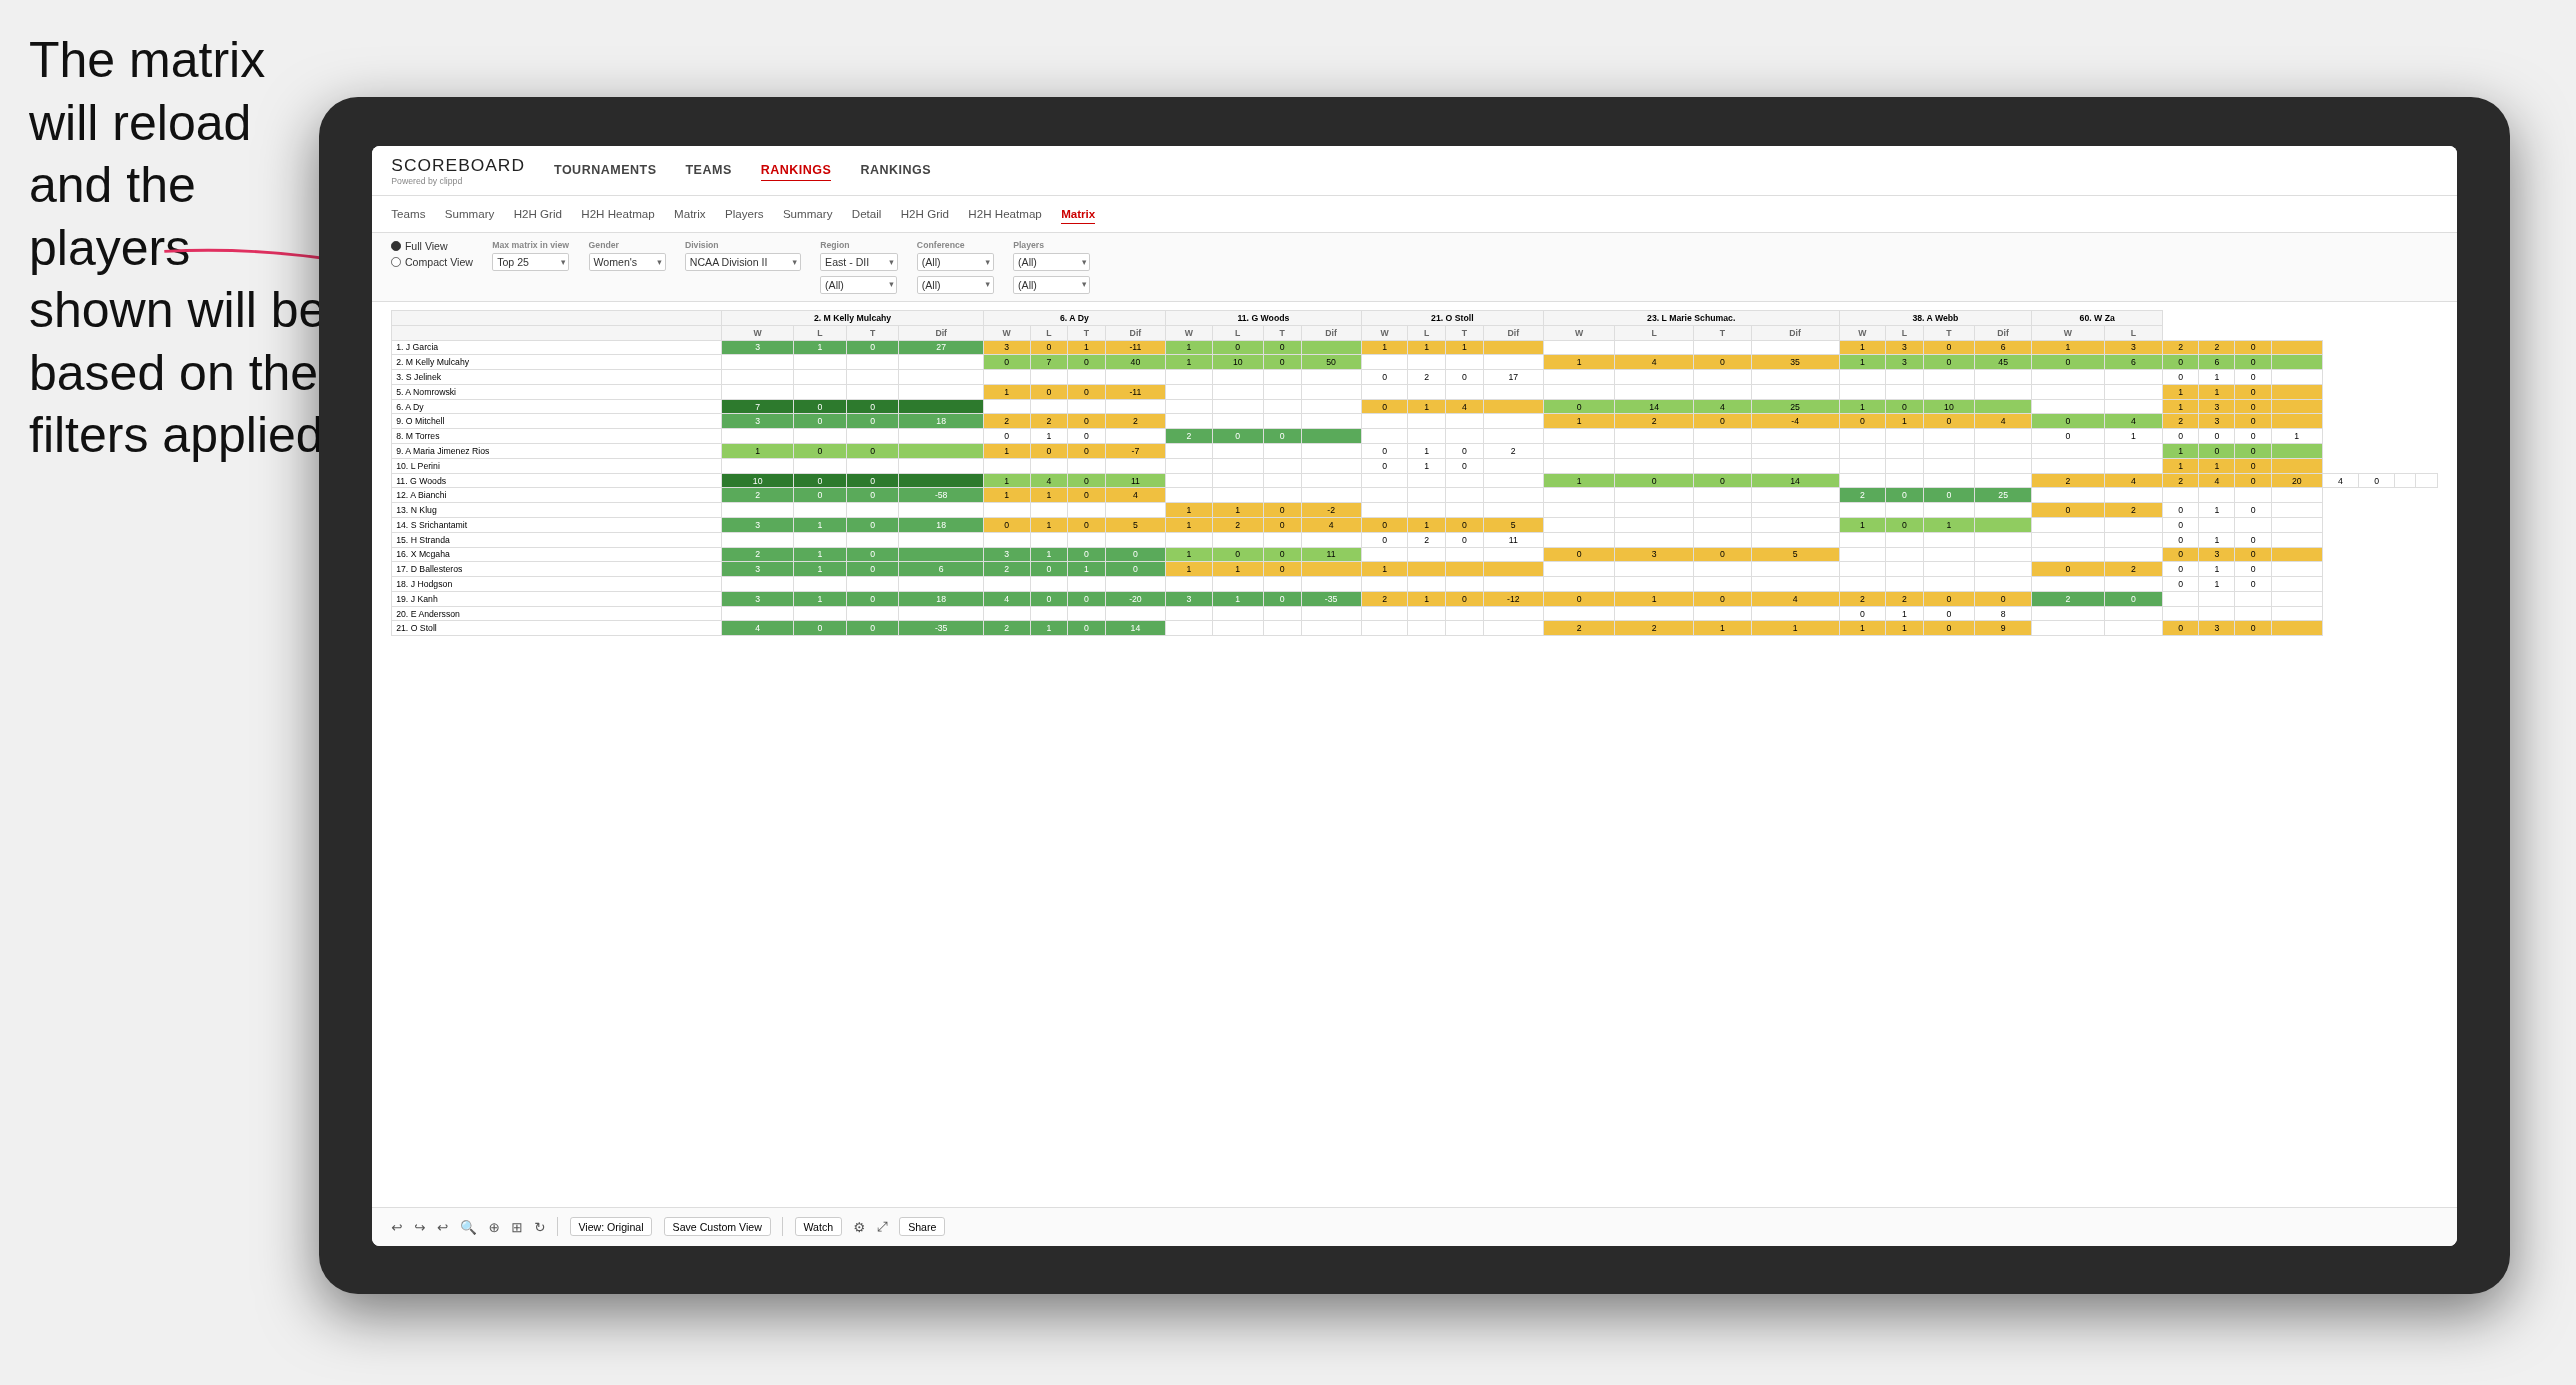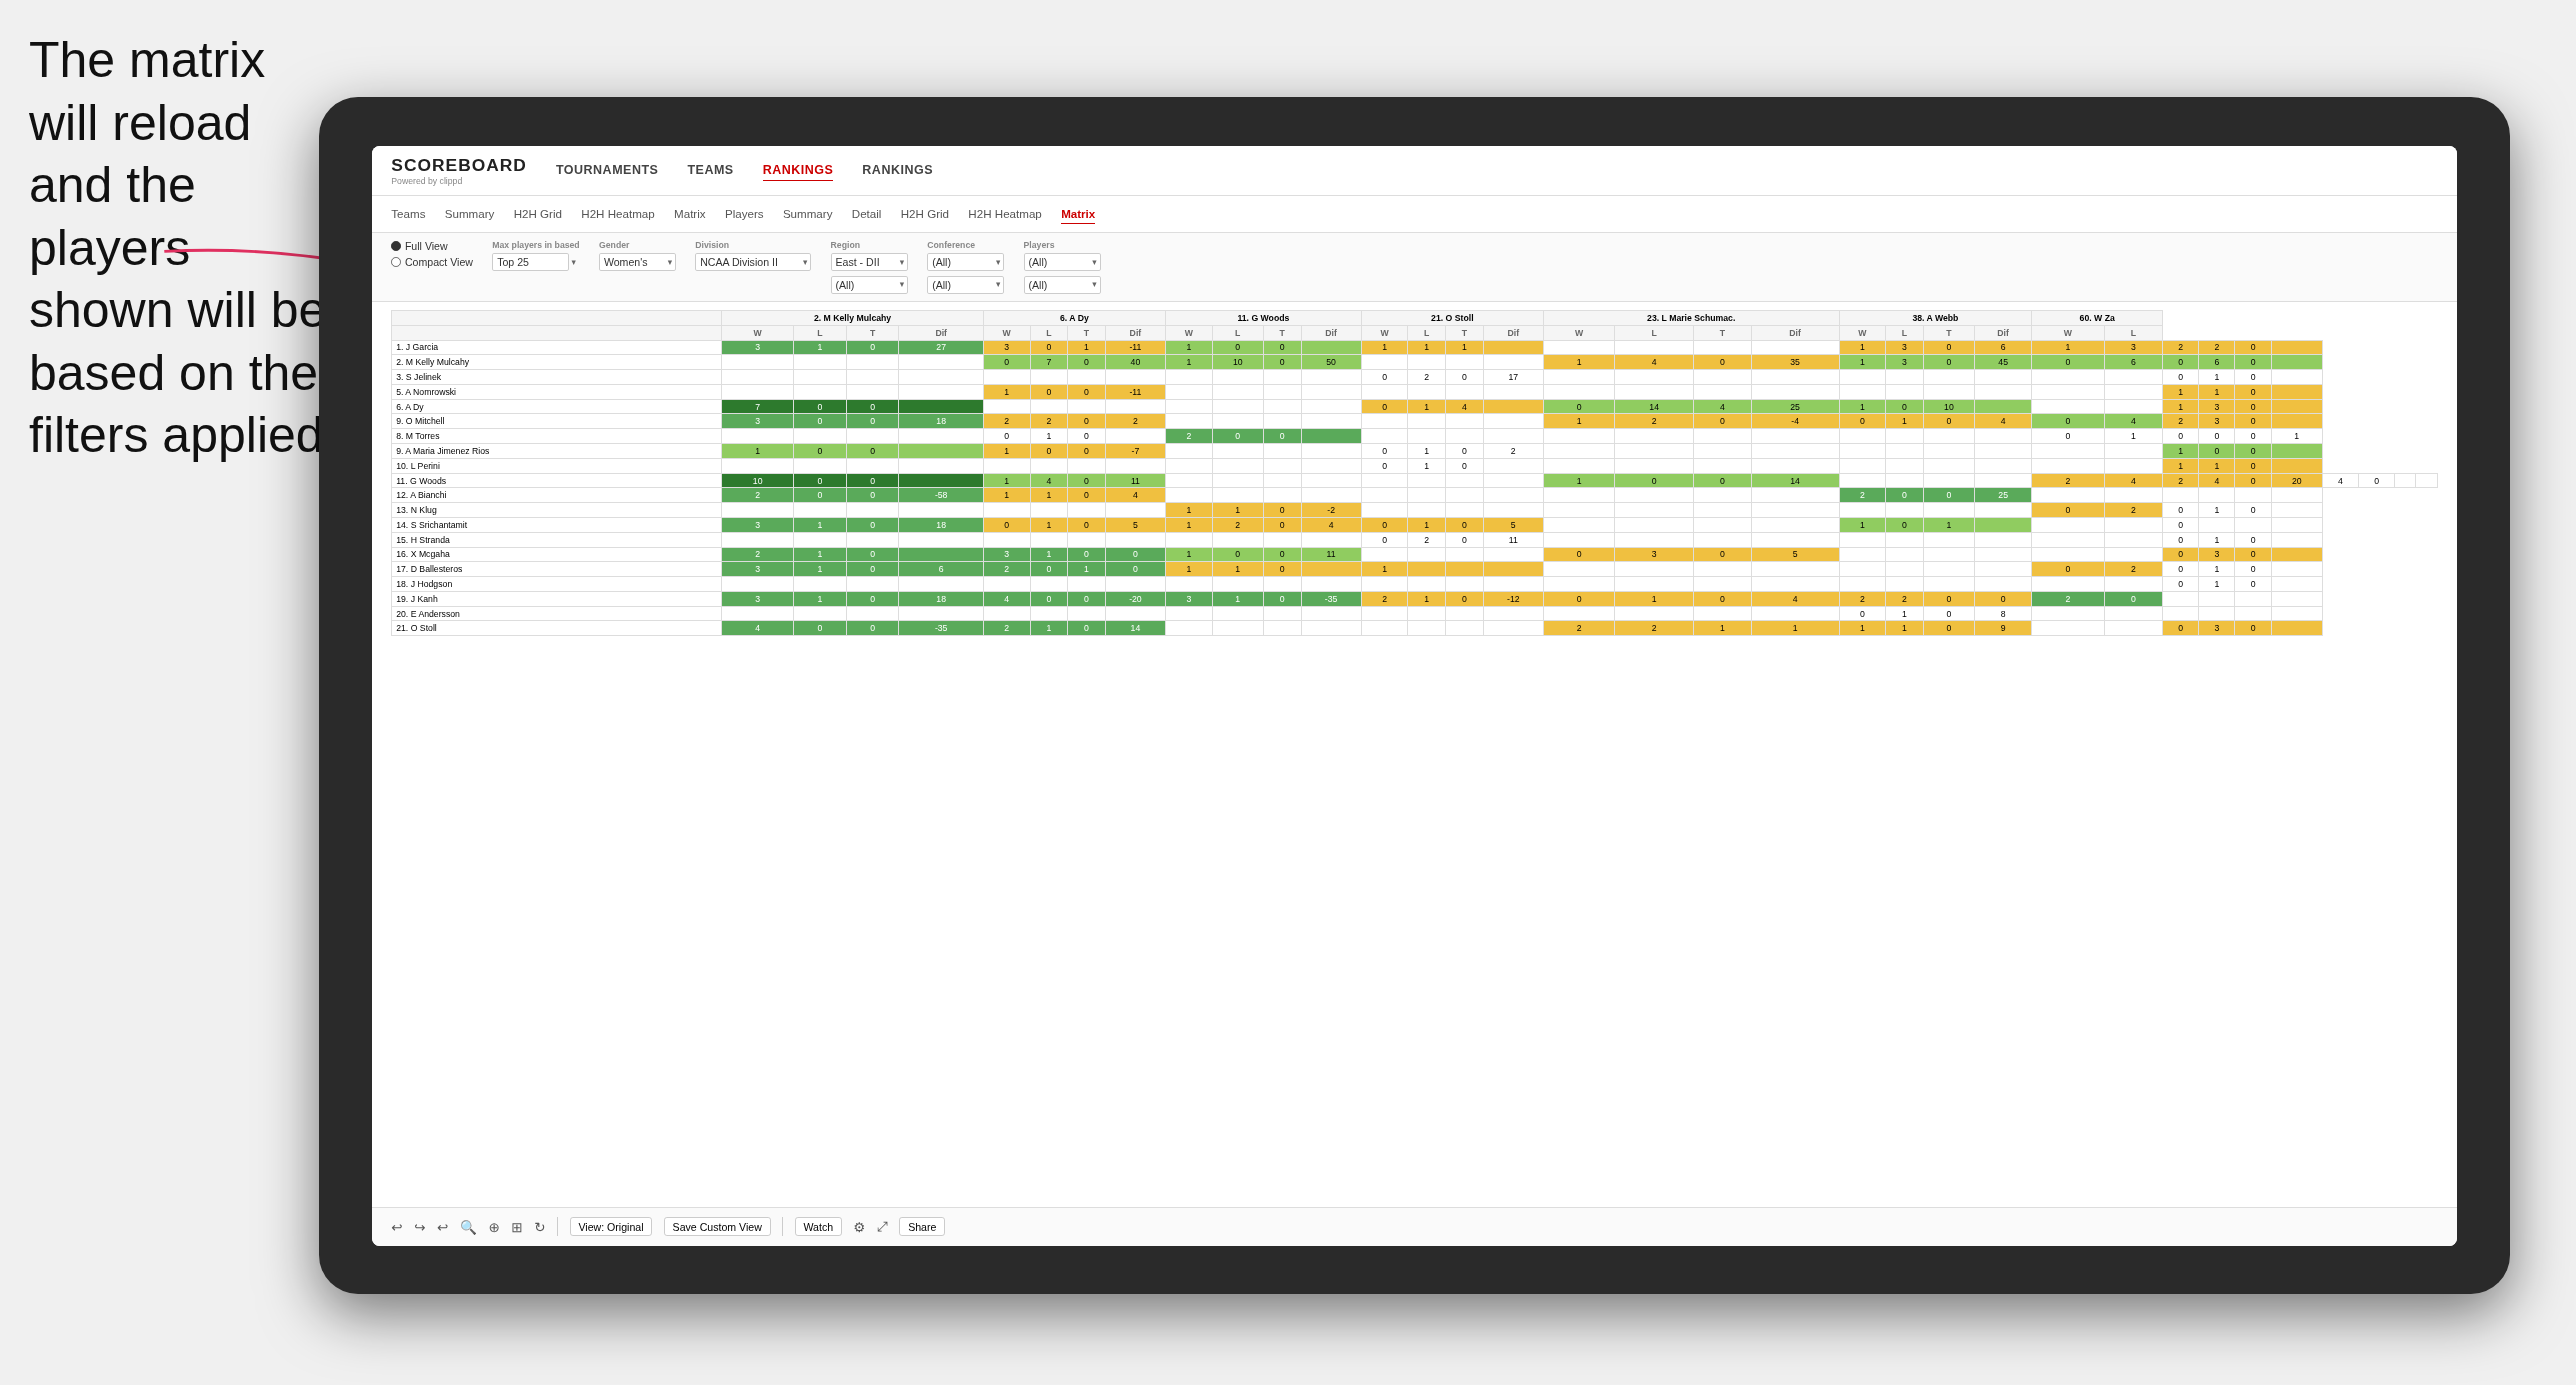--- a/index.html
+++ b/index.html
@@ -58,21 +58,21 @@
       background: #fff;
       flex-shrink: 0;
     }
     .logo-area {
       display: flex;
       flex-direction: column;
       margin-right: 29px;
     }
     .logo-scoreboard {
       font-size: 17.4px;
-      font-weight: 700;
+      font-weight: 400;
       letter-spacing: 1px;
       color: #222;
     }
     .logo-powered {
       font-size: 8.7px;
       color: #888;
     }
     .nav-items {
       display: flex;
       gap: 29px;
@@ -317,21 +317,21 @@
           <div class="radio-dot selected"></div>
           <span>Full View</span>
         </div>
         <div class="radio-option">
           <div class="radio-dot"></div>
           <span>Compact View</span>
         </div>
       </div>
 
       <div class="filter-group">
-        <span class="filter-label">Max players in based</span>
+        <span class="filter-label">Max matrix in view</span>
         <div class="filter-select-wrap">
           <select class="filter-select">
             <option>Top 25</option>
             <option>Top 50</option>
             <option>Top 100</option>
           </select>
         </div>
       </div>
 
       <div class="filter-group">

